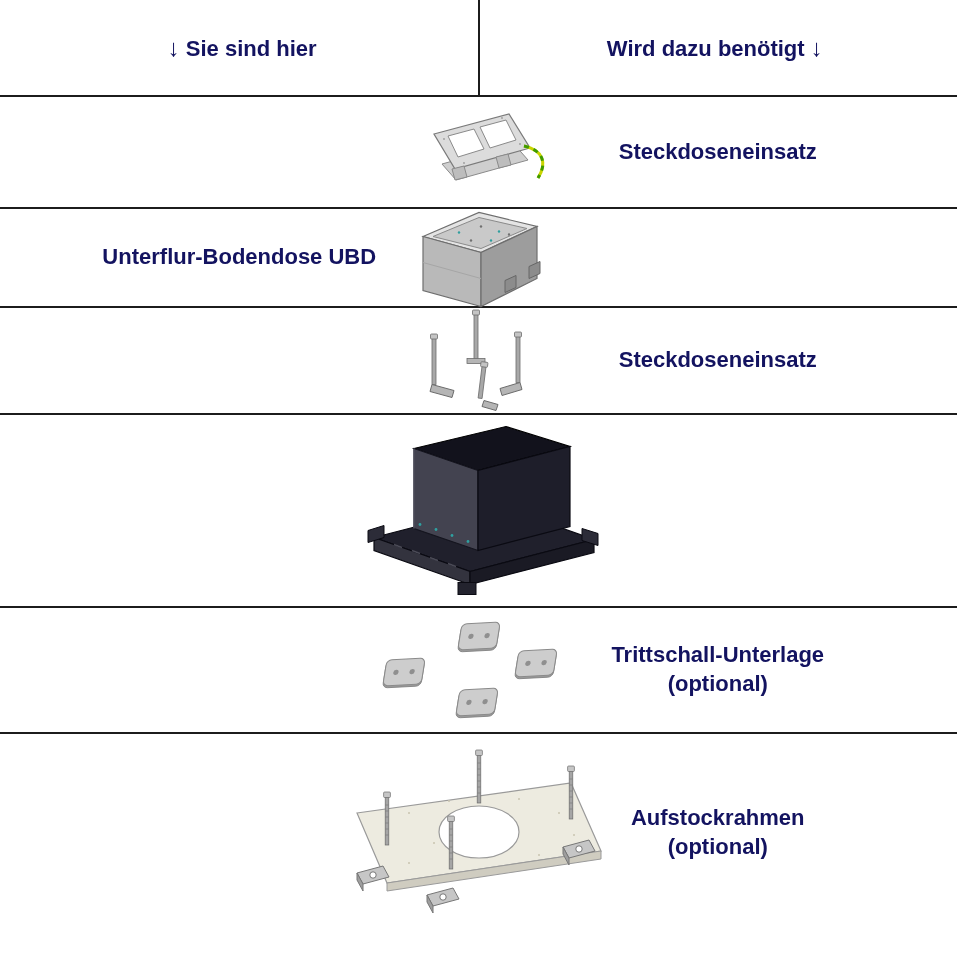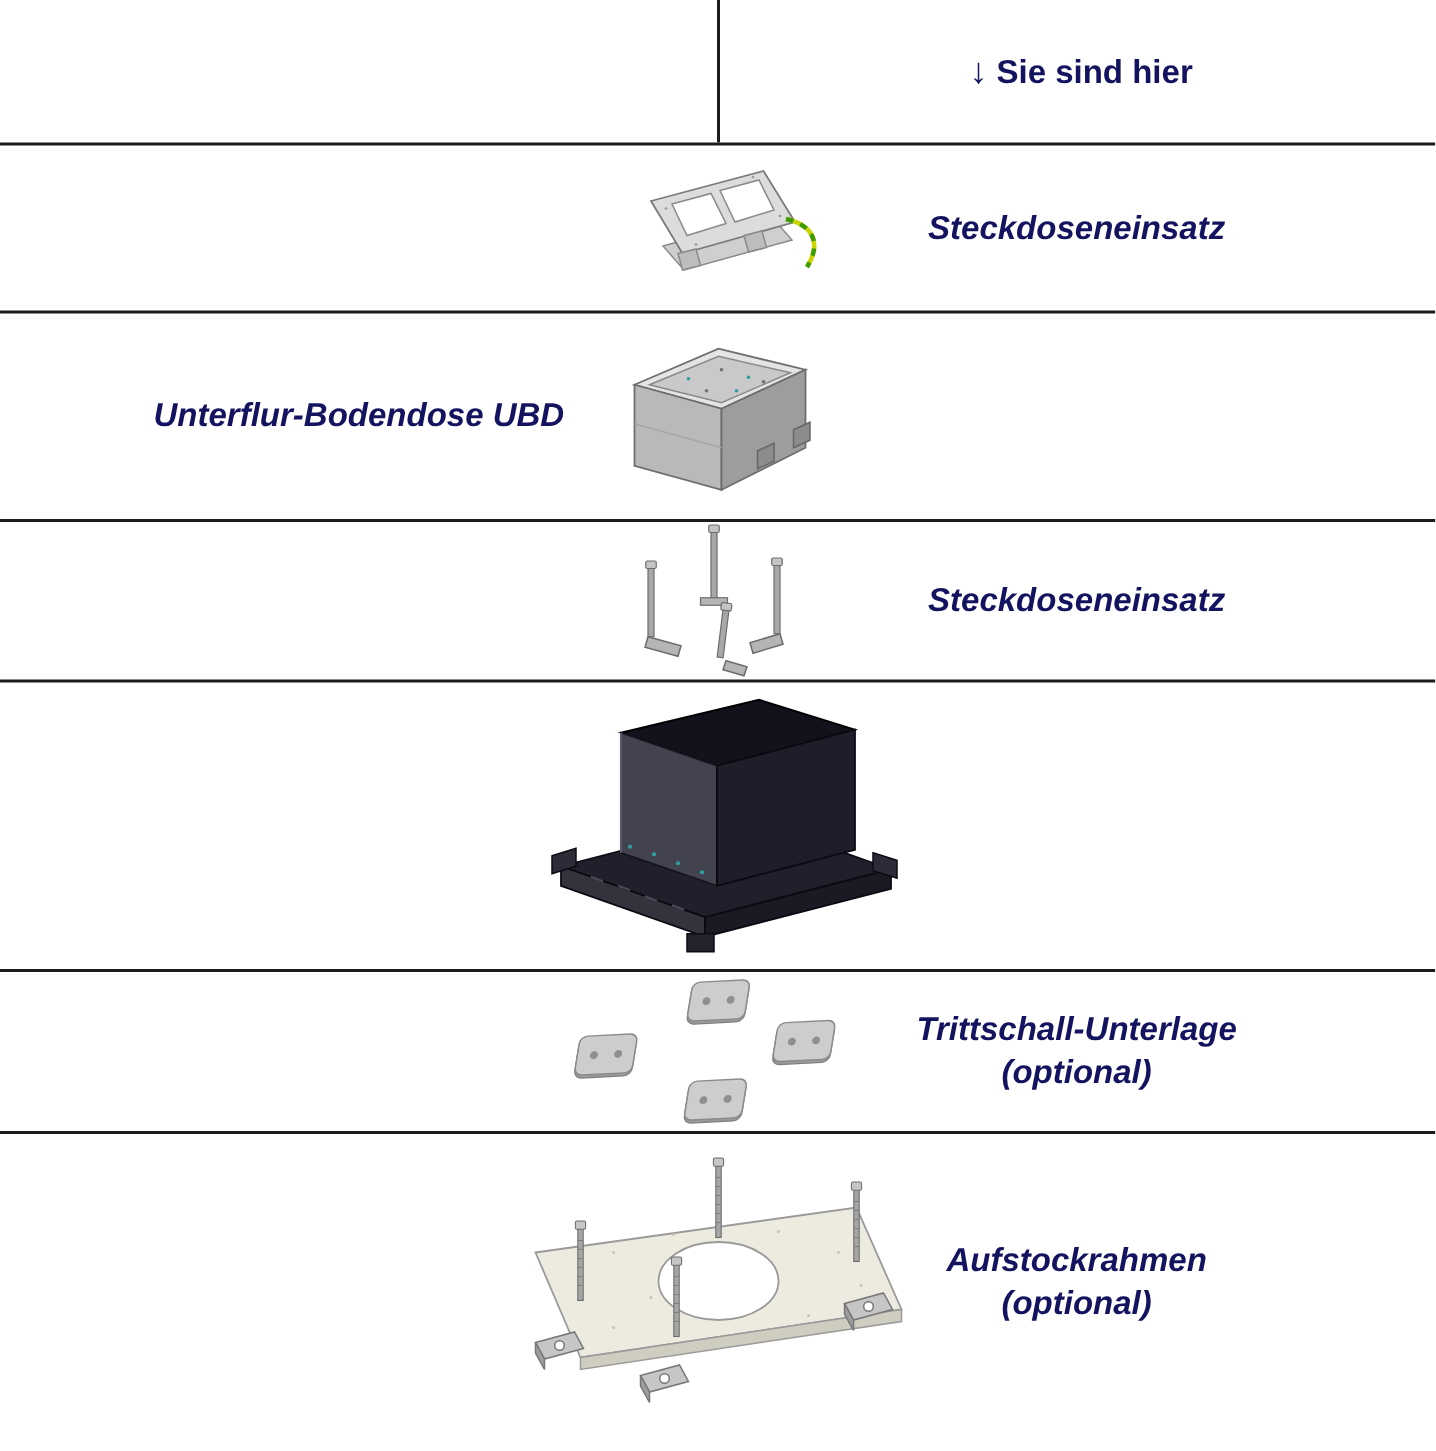--- a/index.html
+++ b/index.html
@@ -42,50 +42,55 @@
     margin-left: -1px;
     background: #1c1c1c;
   }
   .row {
     position: relative;
     display: flex;
     border-bottom: 2px solid #1c1c1c;
   }
   .row:last-child { border-bottom: none; justify-content: flex-end; }
   .r1 { height: 112px; }
-  .r2 { height: 139px; }
+  .r2 { height: 99px; }
   .r3 { height: 107px; }
   .r4 { height: 193px; }
-  .r5 { height: 108px; }
+  .r5 { height: 126px; }
   .r6 { height: 197px; }
   .label {
     font-size: 22px;
     font-weight: bold;
     text-align: center;
     line-height: 1.3;
   }
-  .label span { display: block; font-style: italic; }
+  .label span { display: block; }
   .img-wrap {
     position: absolute;
     left: 50%;
     top: 50%;
     transform: translate(-50%, -50%);
     line-height: 0;
     cursor: pointer;
   }
 </style>
 </head>
 <body>
 
 <div class="page">
 
   <div class="header">
     <div class="half">
       <div class="header-label">
         <span class="arrow">↓</span><span>Sie sind hier</span>
+      </div>
+    </div>
+    <div class="half">
+      <div class="header-label">
+        <span>Wird dazu benötigt</span><span class="arrow">↓</span>
       </div>
     </div>
     <div class="vdivider"></div>
   </div>
 
   <div class="row r1">
     <div class="half"></div>
     <div class="half">
       <div class="label">
         <span>Steckdoseneinsatz</span>

